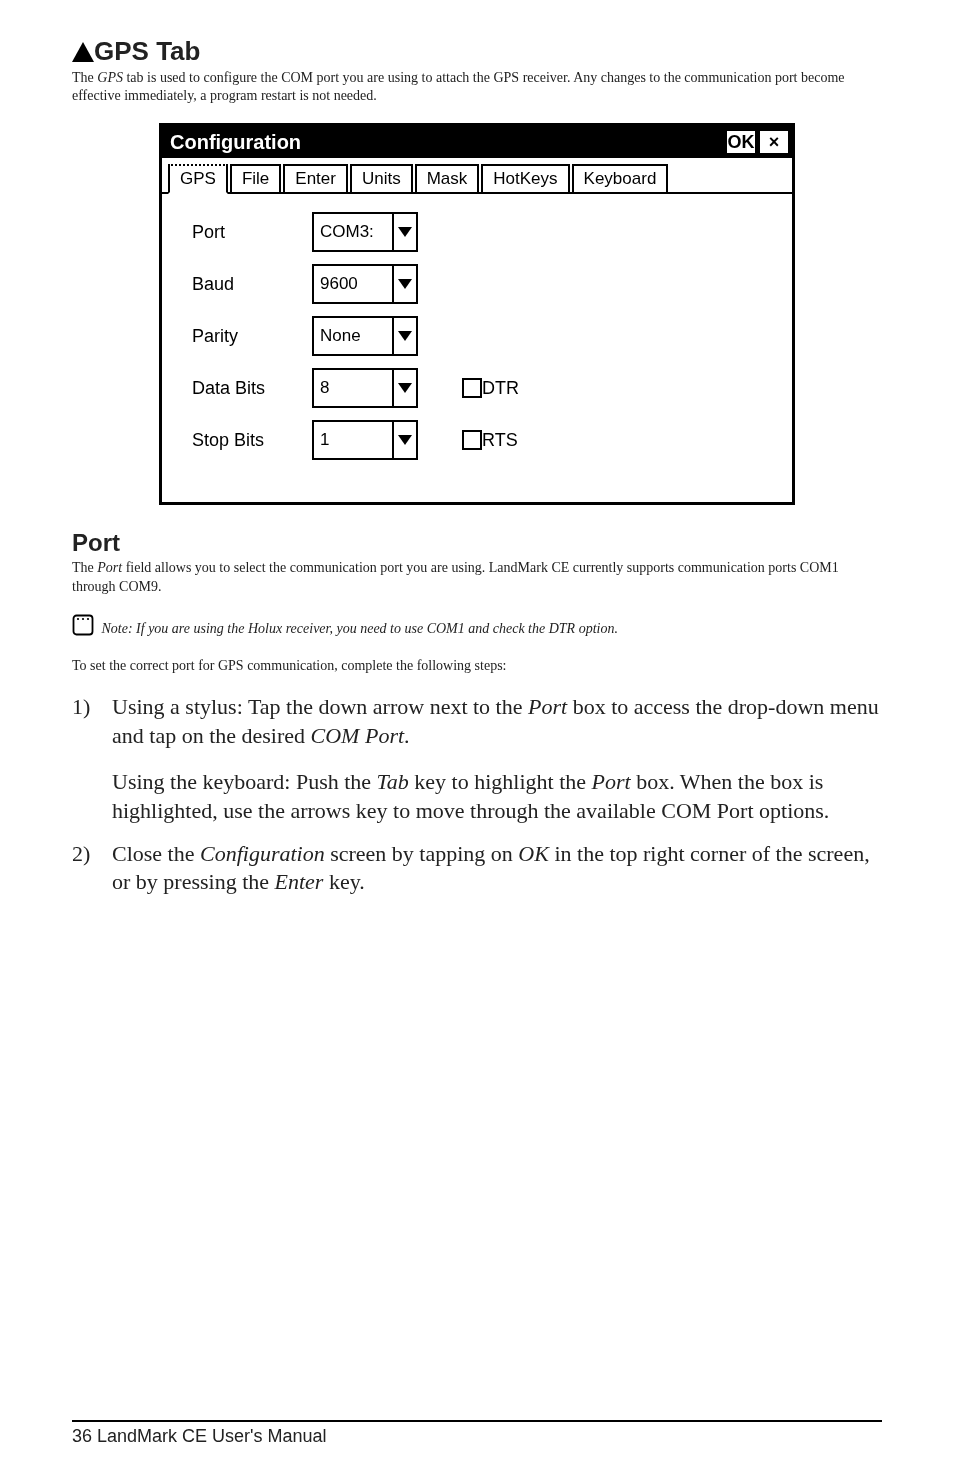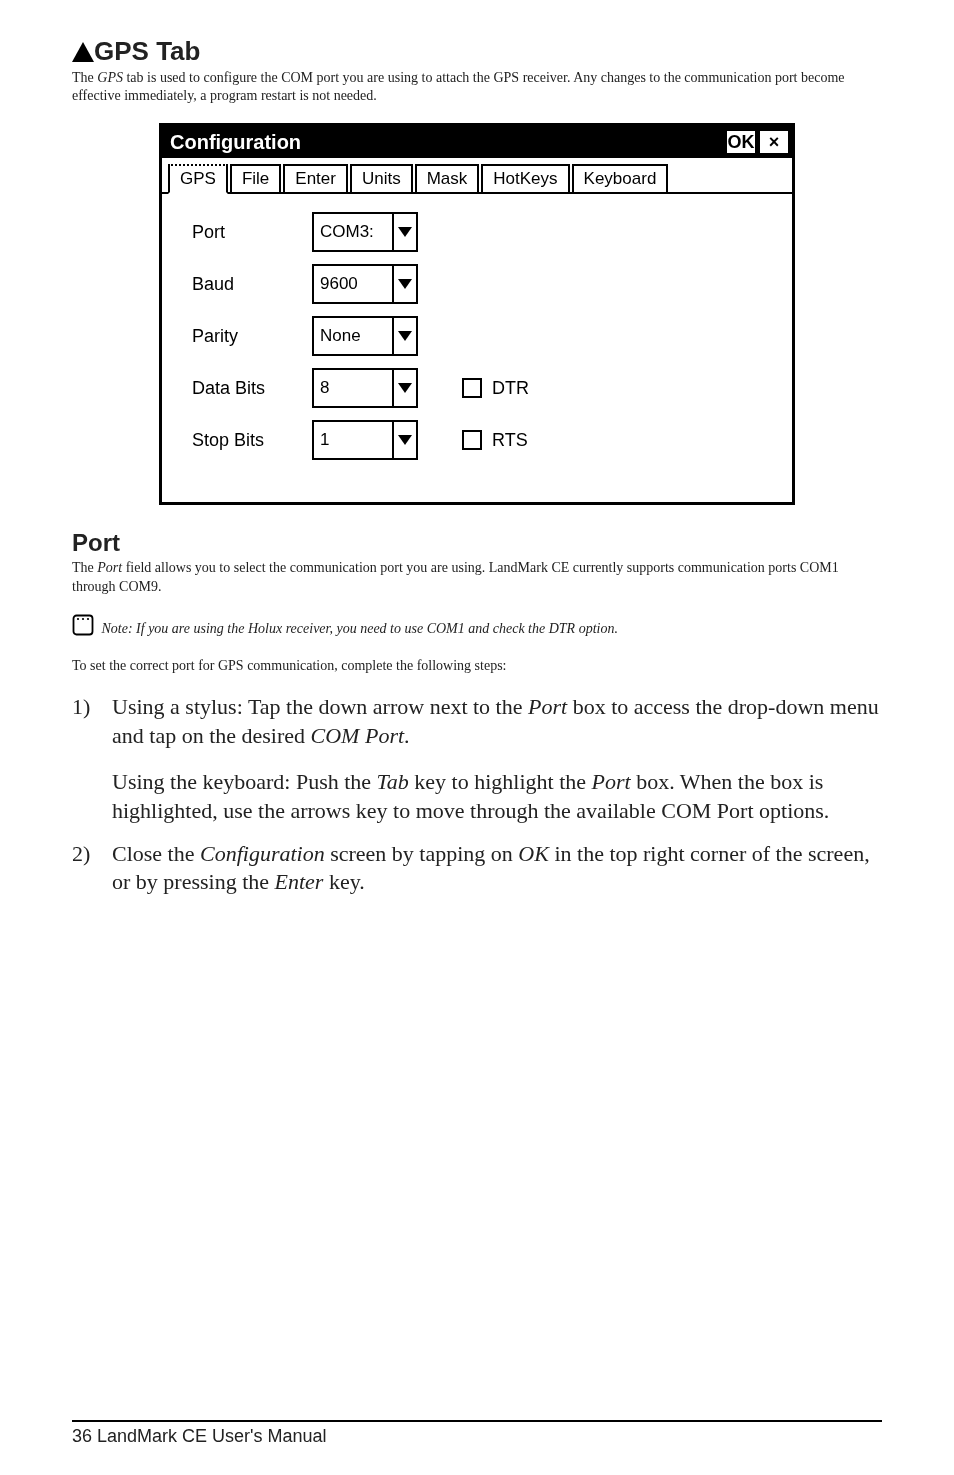--- a/index.html
+++ b/index.html
@@ -174,21 +174,21 @@
     display: inline-flex;
     align-items: center;
     justify-content: center;
     box-sizing: border-box;
   }
   .combo-btn svg { display:block; }
   .check {
     display: inline-flex;
     align-items: center;
     margin-left: 44px;
-    gap: 10px;
+    gap: 0;
     font-size: 18px;
   }
   .check-box {
     width: 20px;
     height: 20px;
     border: 2px solid #000;
     box-sizing: border-box;
     display: inline-block;
   }
 

